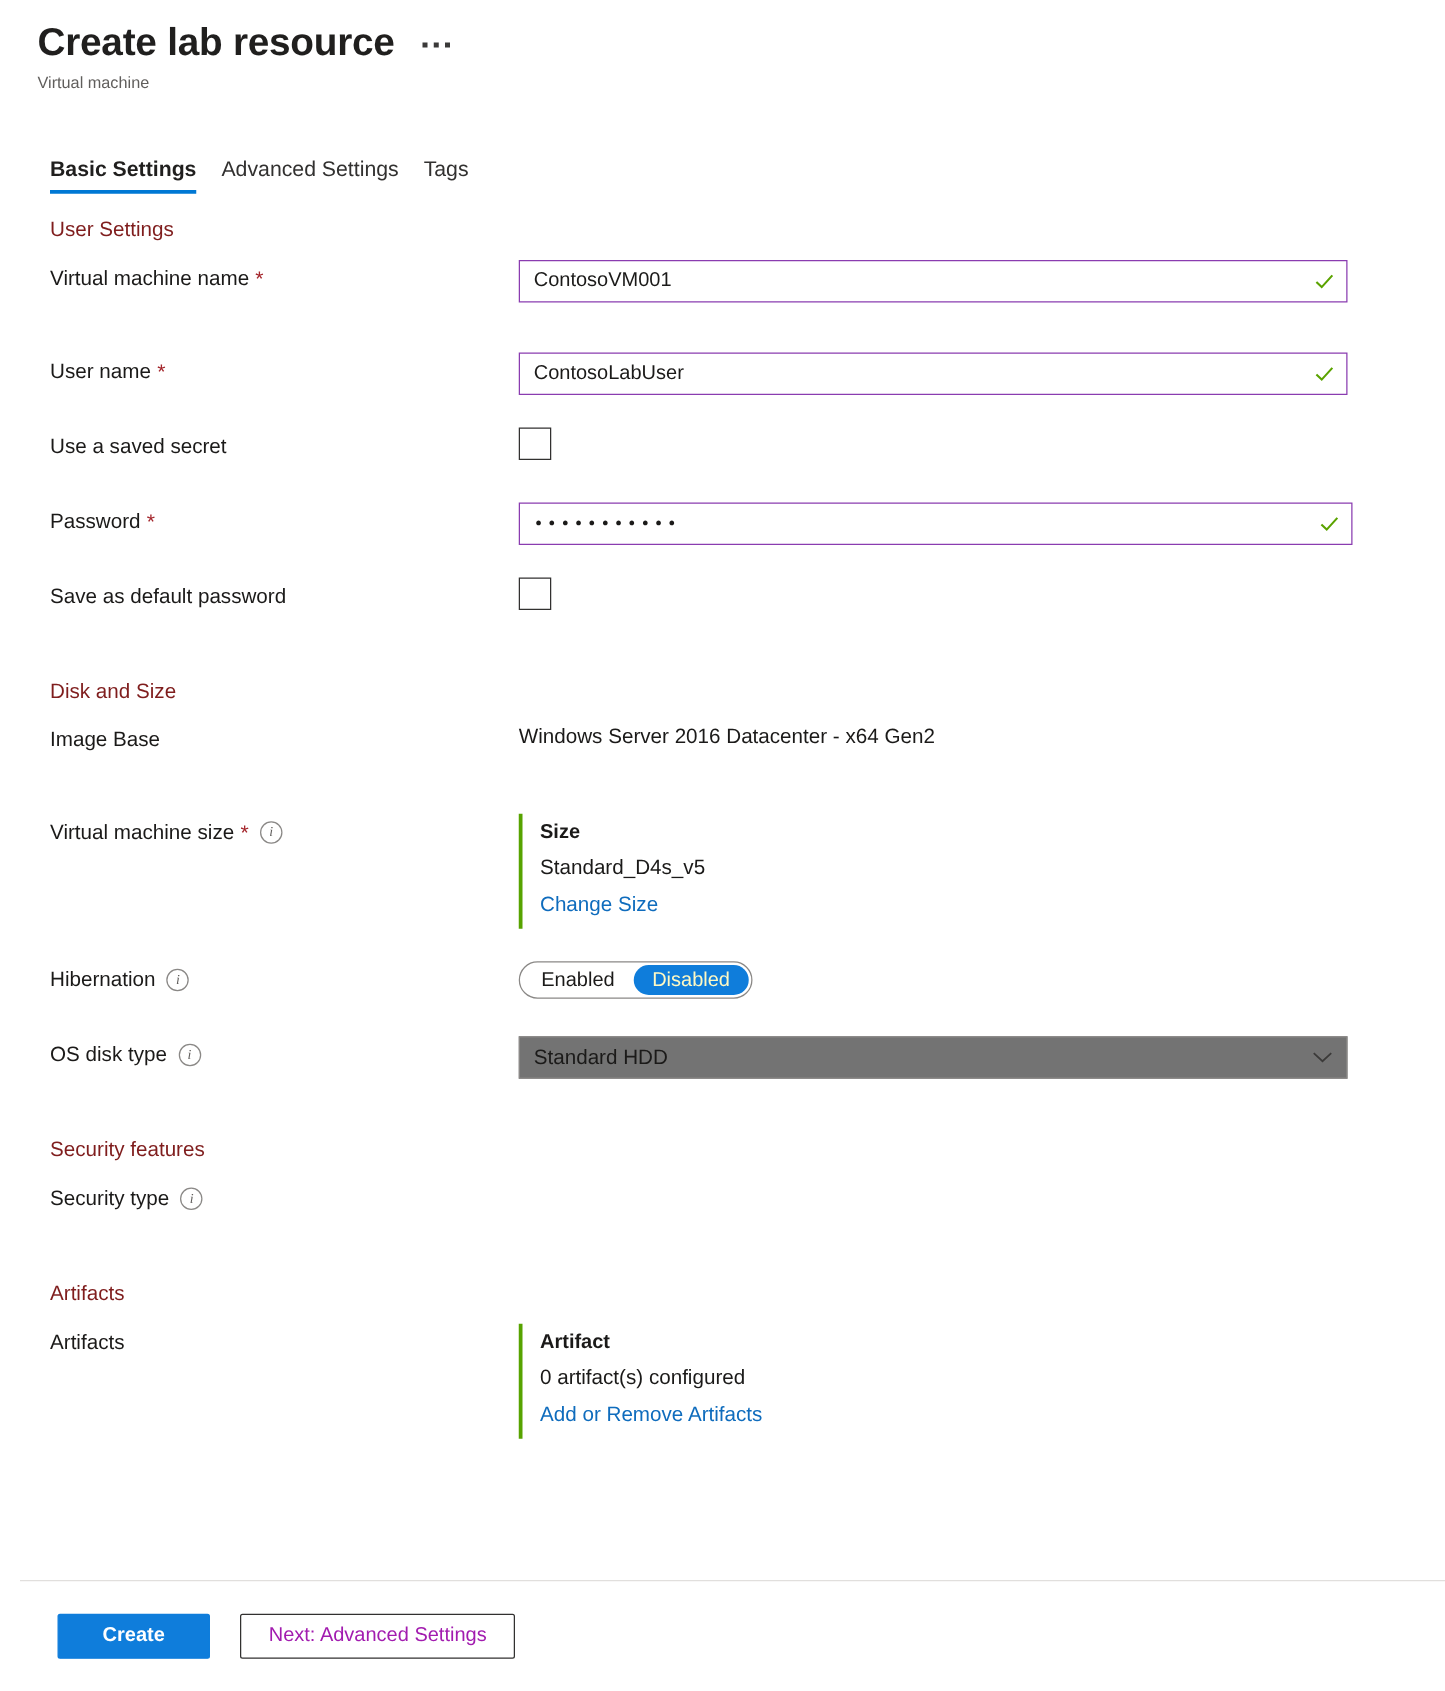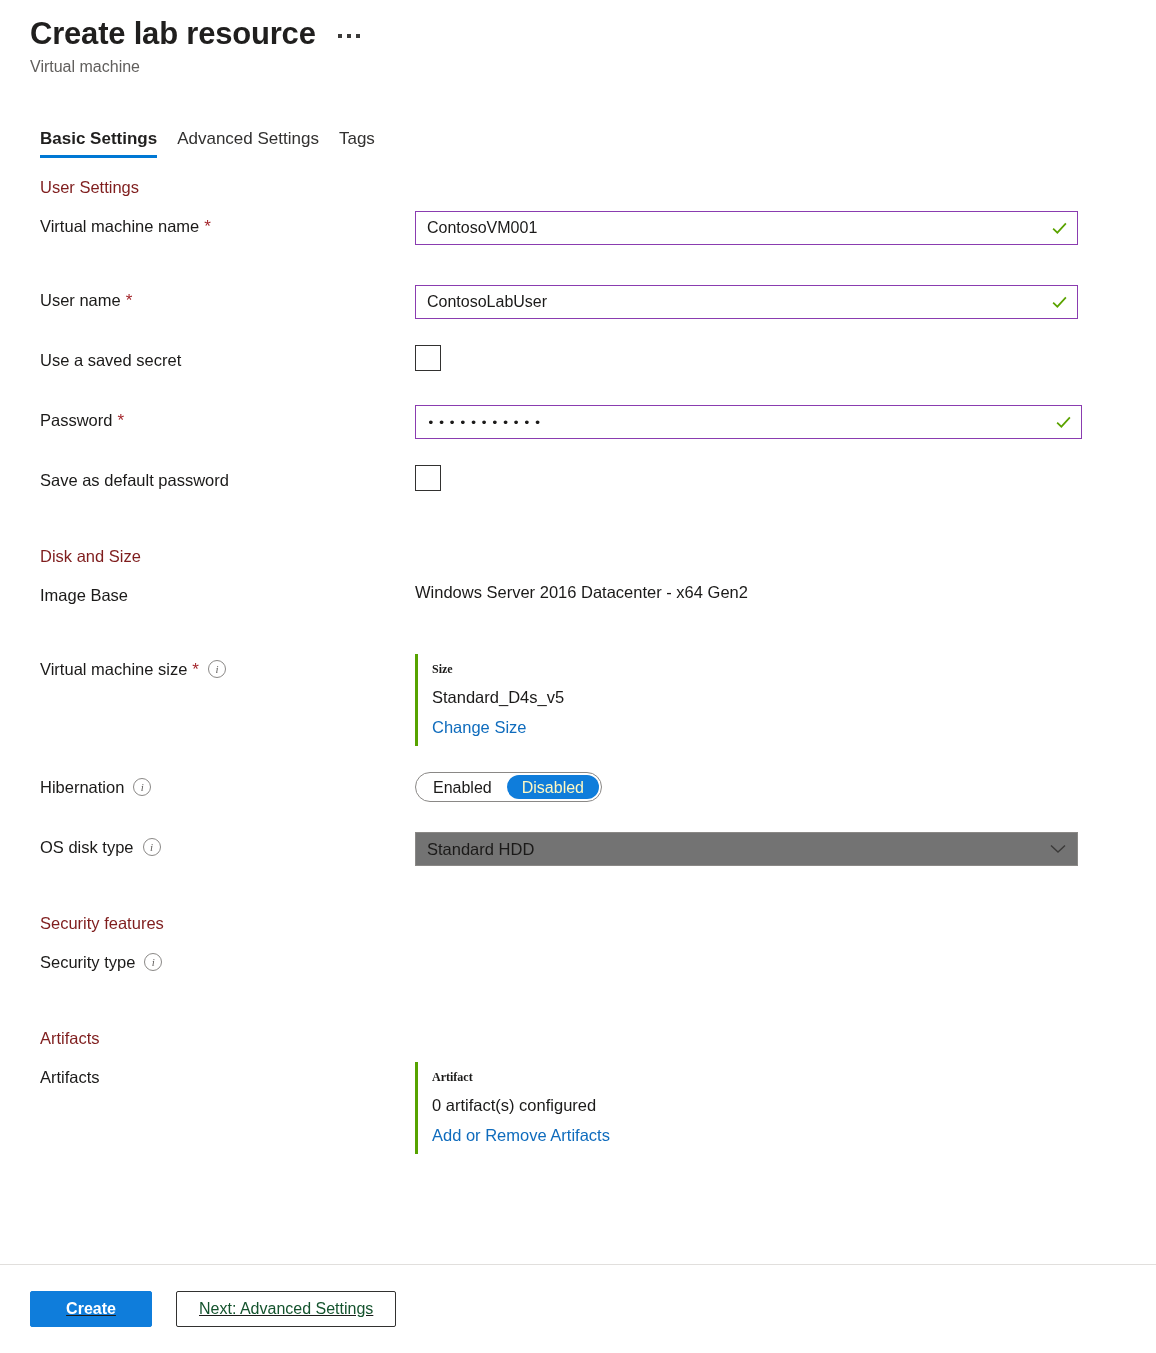--- a/index.html
+++ b/index.html
@@ -33,21 +33,21 @@
     gap: 5px;
     padding: 10px 4px 6px 4px;
     cursor: pointer;
   }
   .ellipsis-btn i {
     width: 4px; height: 4px;
     background: #3b3a39;
     display: block;
   }
   .page-subtitle {
-    font-size: 16px;
+    font-size: 13px;
     color: #605e5c;
     margin-top: 4px;
   }
 
   
   .tabs {
     display: flex;
     align-items: flex-end;
     gap: 20px;
     margin: 42px 0 0 40px;
@@ -161,25 +161,24 @@
 
   
   .value-text { font-size: 16.5px; color: #1b1a19; padding-top: 3px; }
 
   
   .accent-card {
     border-left: 3px solid #57a300;
     padding: 2px 0 4px 14px;
   }
   .accent-card .card-title {
-    font-size: 12px;
+    font-size: 16px;
     font-weight: 700;
     color: #1b1a19;
     line-height: 26px;
-    font-family: Liberation Serif, serif;
   }
   .accent-card .card-sub {
     font-size: 16.5px;
     color: #1b1a19;
     line-height: 30px;
   }
   .link {
     font-size: 16.5px;
     color: #0f6cbd;
     cursor: pointer;
@@ -227,25 +226,24 @@
   .dropdown span { font-size: 16.5px; color: #1b1a19; }
 
   
   .gap-sm { height: 26px; }
   .gap-md { height: 40px; }
   .gap-lg { height: 48px; }
 
   
   .footer {
     position: absolute;
-    left: 0; right: 0; bottom: 0;
+    left: 16px; right: 0; bottom: 0;
     height: 88px;
     border-top: 1px solid #e1dfdd;
     background: #fff;
-    text-decoration: underline;
   }
   .footer-inner {
     display: flex;
     align-items: center;
     gap: 24px;
     padding: 26px 0 0 30px;
   }
   .btn {
     font-family: "Liberation Sans", sans-serif;
     font-size: 16px;
@@ -257,21 +255,21 @@
   }
   .btn-primary {
     background: #0f7ddb;
     color: #ffffff;
     border: 1px solid #0f7ddb;
     font-weight: 700;
     min-width: 122px;
   }
   .btn-secondary {
     background: #ffffff;
-    color: #14532d;
+    color: #a21caf;
     border: 1px solid #323130;
     min-width: 188px;
   }
 </style>
 </head>
 <body>
 
 <div class="page-header">
   <div class="title-row">
     <div class="page-title">Create lab resource</div>

